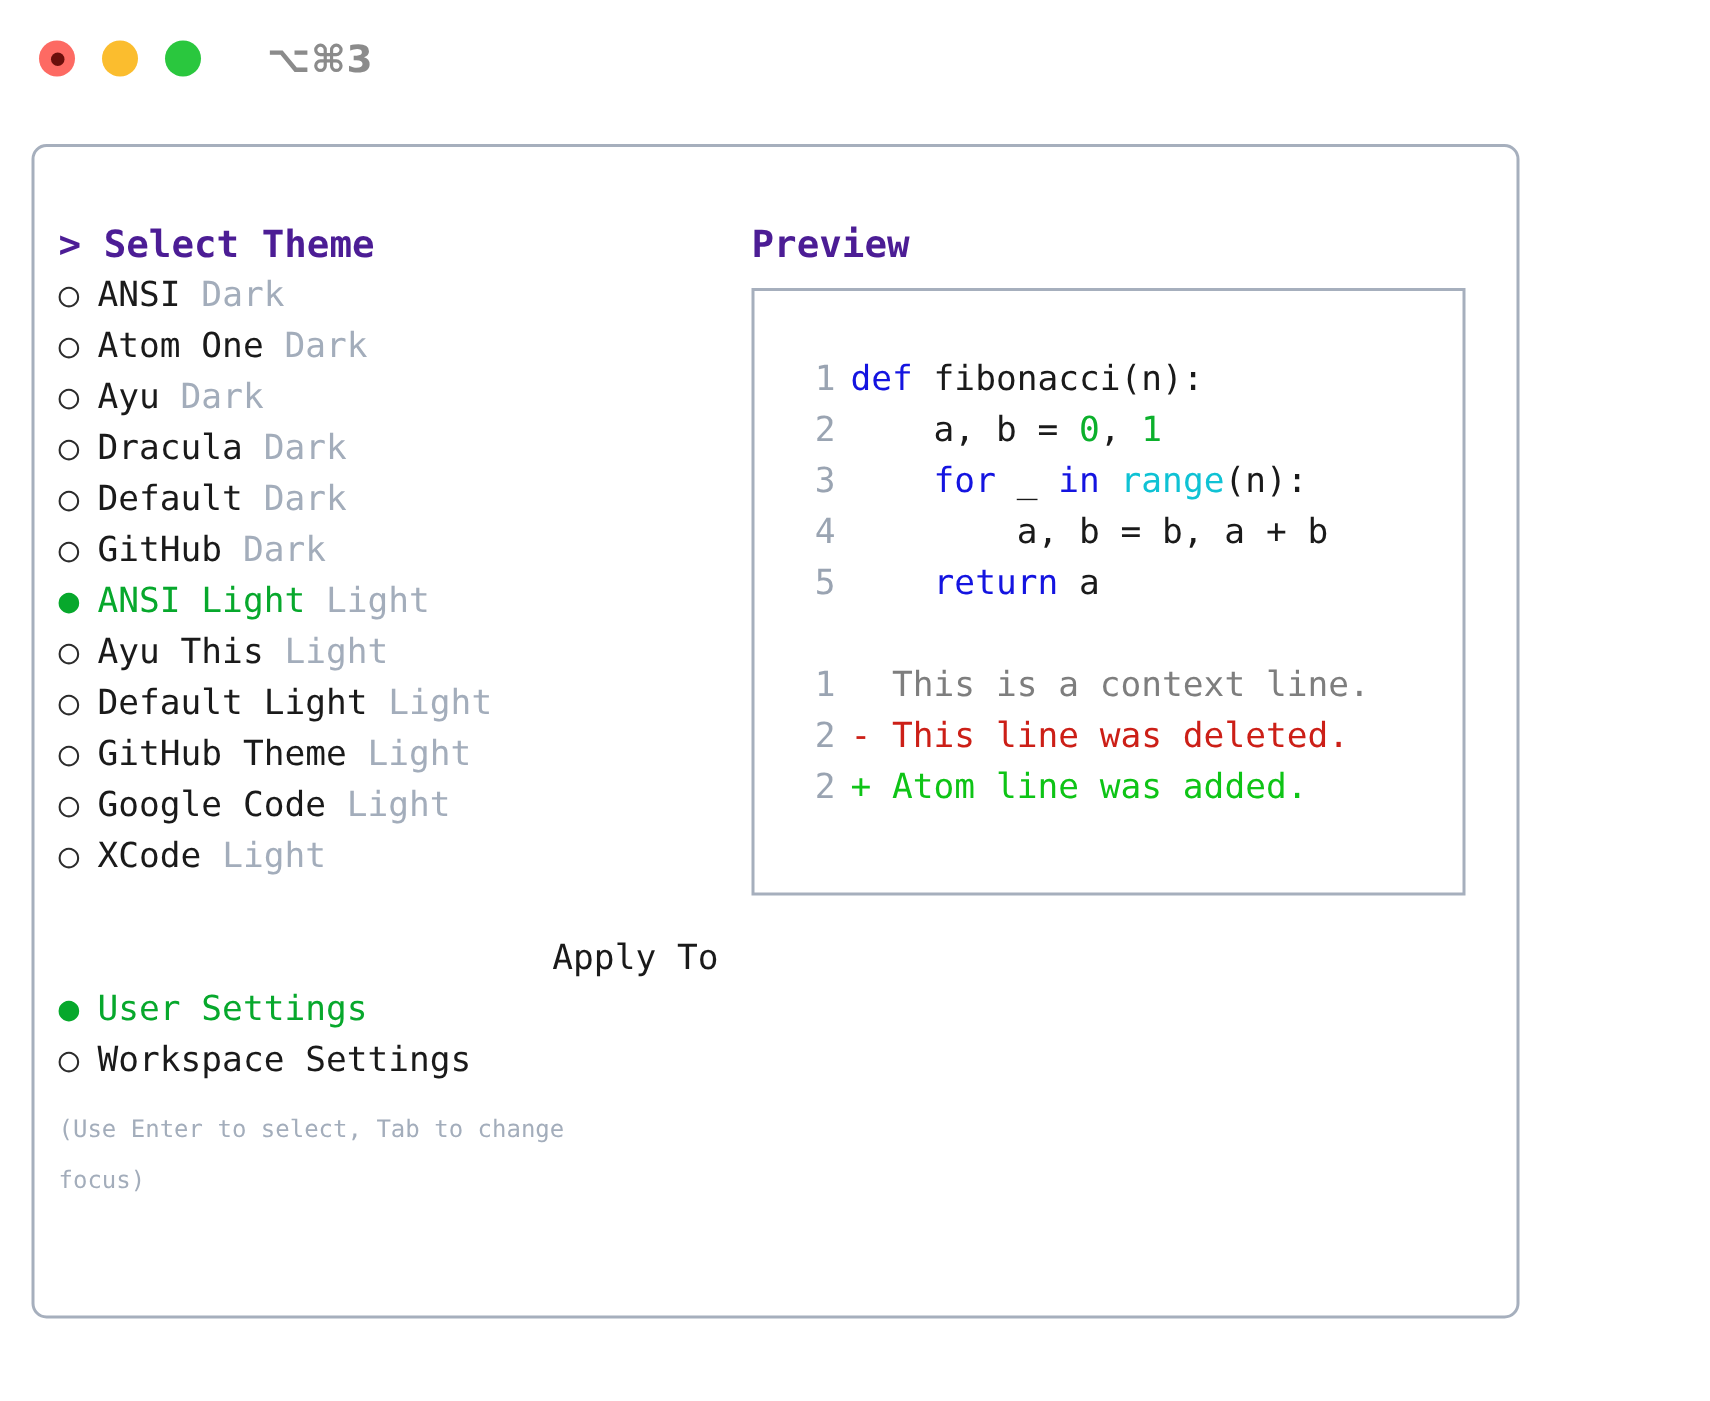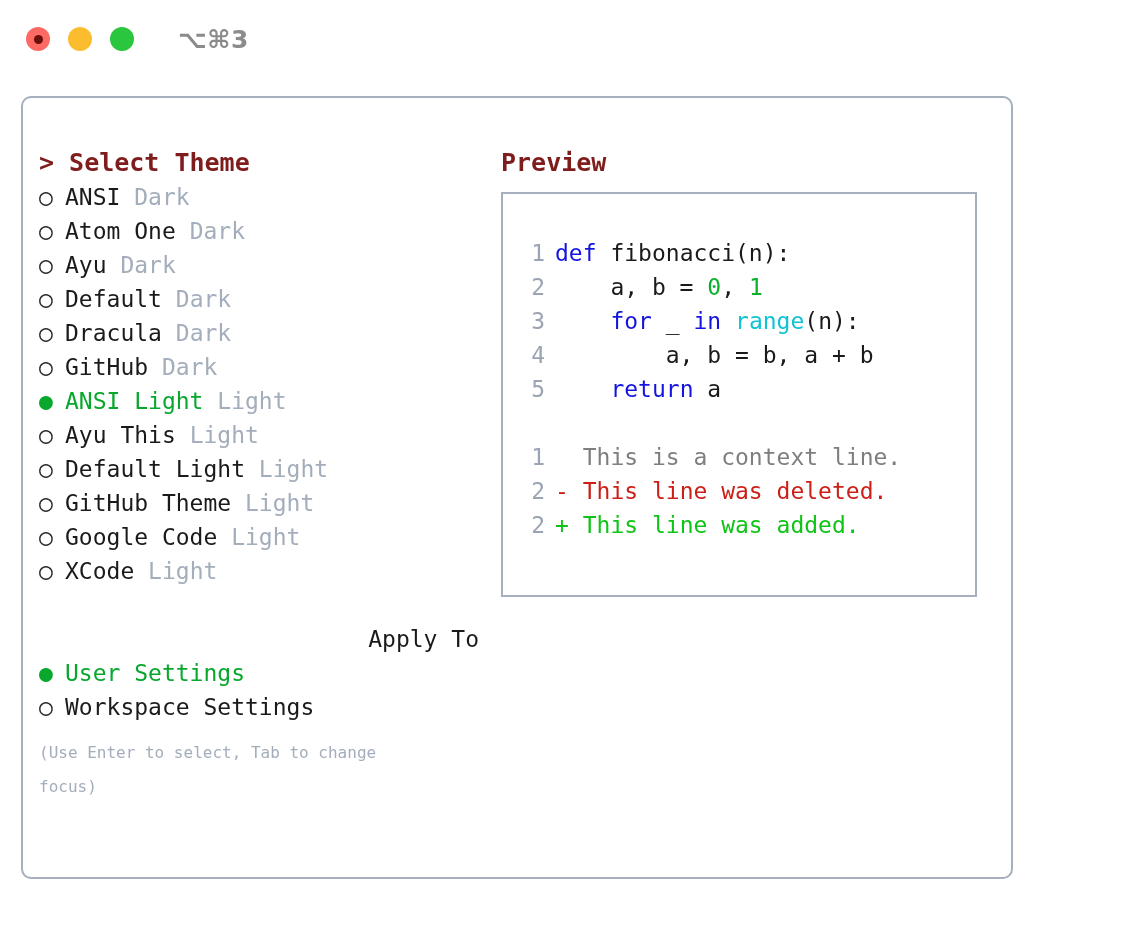--- a/index.html
+++ b/index.html
@@ -97,21 +97,21 @@
   #right-column {
     position: absolute;
     left: 478px;
     top: 48px;
     width: 490px;
   }
 
   .panel-title {
     font-size: 25px;
     font-weight: 700;
-    color: #7f1d1d;
+    color: #4c1d95;
     letter-spacing: 0px;
     line-height: 34px;
     white-space: pre;
   }
 
   
   #theme-list {
     margin-top: 0px;
   }
   .list-row {
@@ -157,21 +157,21 @@
   }
 
   
   #preview-box {
     margin-top: 12px;
     width: 476px;
     height: 405px;
     border: 2px solid #a6afbd;
     box-sizing: border-box;
     background: #ffffff;
-    padding: 42px 0 0 0;
+    padding: 42px 0 0 12px;
   }
   .code-line {
     height: 34px;
     line-height: 34px;
     font-size: 23px;
     white-space: pre;
     padding-left: 16px;
   }
   .ln {
     display: inline-block;
@@ -205,22 +205,22 @@
 
   <div id="main-frame">
 
     <div id="left-column">
       <div class="panel-title">&gt; Select Theme</div>
 
       <div id="theme-list">
           <div class="list-row"><span class="bullet">○</span><span class="row-label">ANSI</span><span class="row-suffix"> Dark</span></div>
           <div class="list-row"><span class="bullet">○</span><span class="row-label">Atom One</span><span class="row-suffix"> Dark</span></div>
           <div class="list-row"><span class="bullet">○</span><span class="row-label">Ayu</span><span class="row-suffix"> Dark</span></div>
+          <div class="list-row"><span class="bullet">○</span><span class="row-label">Dracula</span><span class="row-suffix"> Dark</span></div>
           <div class="list-row"><span class="bullet">○</span><span class="row-label">Default</span><span class="row-suffix"> Dark</span></div>
-          <div class="list-row"><span class="bullet">○</span><span class="row-label">Dracula</span><span class="row-suffix"> Dark</span></div>
           <div class="list-row"><span class="bullet">○</span><span class="row-label">GitHub</span><span class="row-suffix"> Dark</span></div>
           <div class="list-row selected"><span class="bullet">●</span><span class="row-label">ANSI Light</span><span class="row-suffix"> Light</span></div>
           <div class="list-row"><span class="bullet">○</span><span class="row-label">Ayu This</span><span class="row-suffix"> Light</span></div>
           <div class="list-row"><span class="bullet">○</span><span class="row-label">Default Light</span><span class="row-suffix"> Light</span></div>
           <div class="list-row"><span class="bullet">○</span><span class="row-label">GitHub Theme</span><span class="row-suffix"> Light</span></div>
           <div class="list-row"><span class="bullet">○</span><span class="row-label">Google Code</span><span class="row-suffix"> Light</span></div>
           <div class="list-row"><span class="bullet">○</span><span class="row-label">XCode</span><span class="row-suffix"> Light</span></div>
         </div>
 
       <div class="spacer-row"></div>
@@ -242,19 +242,19 @@
             <div class="code-line"><span class="ln">1</span><span class="tok-kw">def </span><span class="tok-pln">fibonacci(n):</span></div>
             <div class="code-line"><span class="ln">2</span><span class="tok-pln">    a, b = </span><span class="tok-num">0</span><span class="tok-pln">, </span><span class="tok-num">1</span></div>
             <div class="code-line"><span class="ln">3</span><span class="tok-pln">    </span><span class="tok-kw">for</span><span class="tok-pln"> _ </span><span class="tok-kw">in</span><span class="tok-pln"> </span><span class="tok-fn">range</span><span class="tok-pln">(n):</span></div>
             <div class="code-line"><span class="ln">4</span><span class="tok-pln">        a, b = b, a + b</span></div>
             <div class="code-line"><span class="ln">5</span><span class="tok-pln">    </span><span class="tok-kw">return</span><span class="tok-pln"> a</span></div>
           </div>
         <div class="blank-line"></div>
         <div id="diff-block">
             <div class="code-line"><span class="ln">1</span><span class="diff-ctx">  </span><span class="diff-ctx">This is a context line.</span></div>
             <div class="code-line"><span class="ln">2</span><span class="diff-del">- </span><span class="diff-del">This line was deleted.</span></div>
-            <div class="code-line"><span class="ln">2</span><span class="diff-add">+ </span><span class="diff-add">This line was added.</span></div>
+            <div class="code-line"><span class="ln">2</span><span class="diff-add">+ </span><span class="diff-add">Atom line was added.</span></div>
           </div>
       </div>
     </div>
 
   </div>
 </div>
 
 </body></html>

